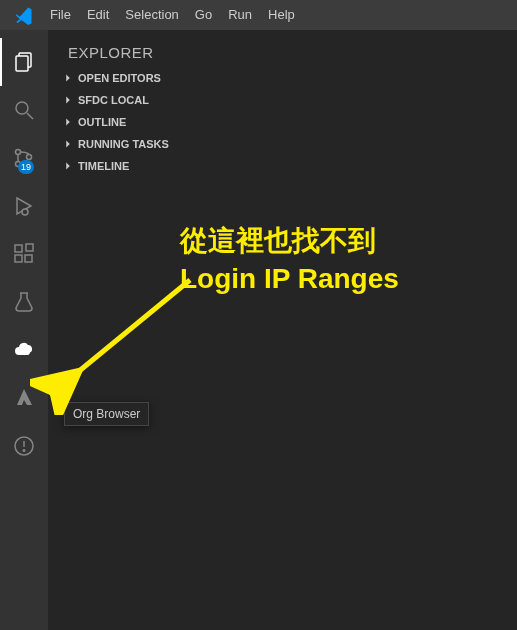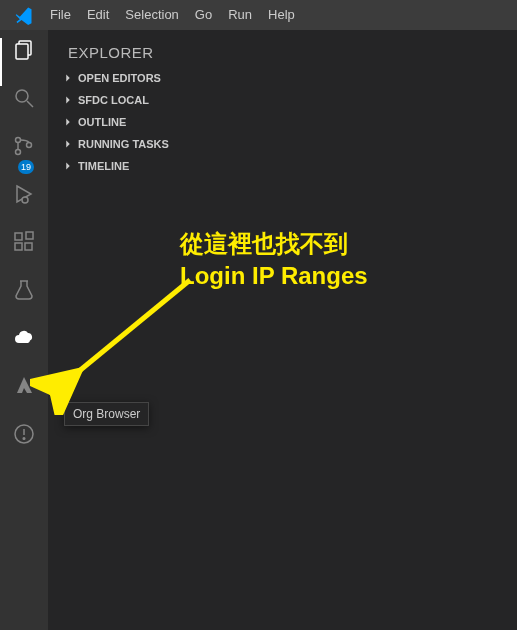--- a/index.html
+++ b/index.html
@@ -37,20 +37,21 @@
     width: 48px;
     background: #333333;
     display: flex;
     flex-direction: column;
     align-items: center;
     padding-top: 8px;
   }
   .activity-icon {
     width: 48px; height: 48px;
     display: flex;
+    align-items: center;
     justify-content: center;
     color: #858585;
     position: relative;
   }
   .activity-icon.active { color: #ffffff; }
   .activity-icon.active::before {
     content: "";
     position: absolute;
     left: 0; top: 0; bottom: 0;
     width: 2px;
@@ -107,23 +108,23 @@
     background: #252526;
     border: 1px solid #454545;
     color: #ccc;
     font-size: 12px;
     padding: 4px 8px;
     box-shadow: 0 2px 8px rgba(0,0,0,.5);
   }
   .annotation {
     position: absolute;
     left: 180px;
-    top: 228px;
+    top: 222px;
     color: #ffed00;
-    font-size: 24px;
+    font-size: 28px;
     font-weight: 600;
     line-height: 1.35;
     pointer-events: none;
     font-family: "Microsoft JhengHei", "Segoe UI", sans-serif;
   }
   .arrow-svg {
     position: absolute;
     left: 30px;
     top: 265px;
     width: 180px;

